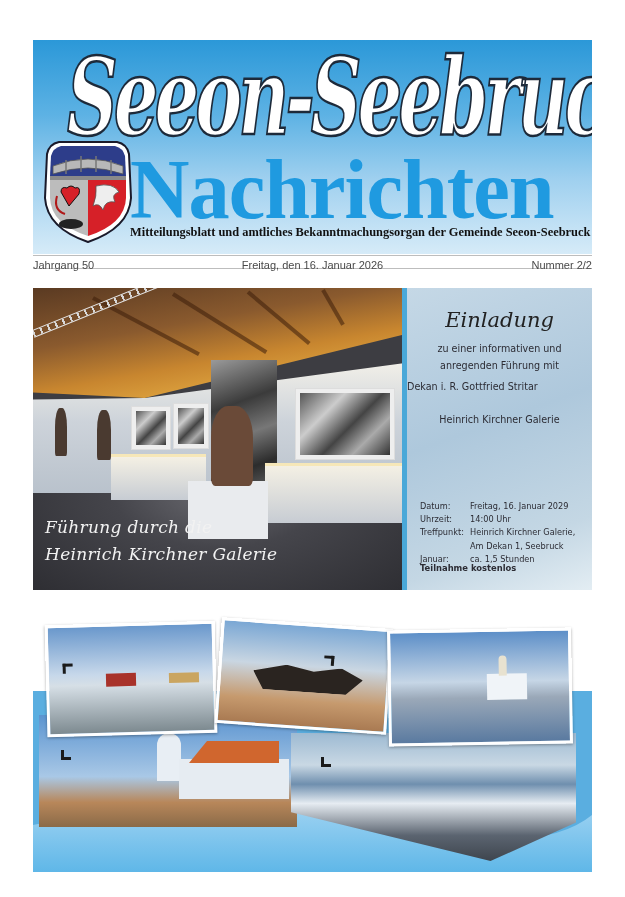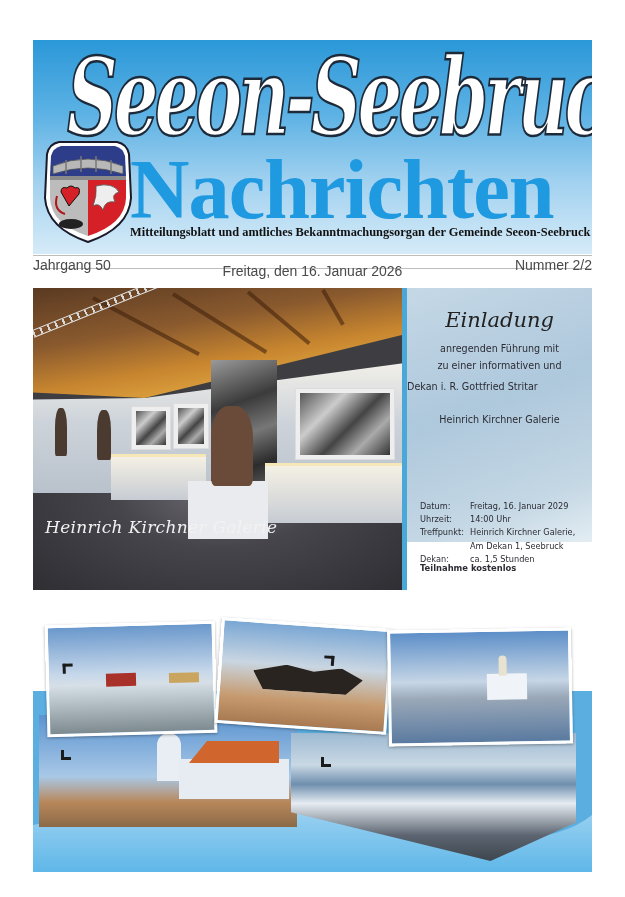--- a/index.html
+++ b/index.html
@@ -34,24 +34,24 @@
   .subtitle div { text-align: right; }
   .subtitle .l2 { padding-right: 98px; }
 
   
   .coat { position: absolute; left: 8px; top: 96px; width: 94px; height: 110px; }
 
   
   .infobar {
     position: absolute; left: 33px; top: 255px; width: 559px; height: 14px;
     border-top: 1.5px solid #bdbdbd; border-bottom: 1.5px solid #bdbdbd;
-    font-size: 14px; color: #4a4a4a; line-height: 16px;
+    font-size: 11px; color: #4a4a4a; line-height: 16px;
   }
   .infobar .left { position: absolute; left: 0; top: 1px; }
-  .infobar .center { position: absolute; left: 0; right: 0; top: 7px; text-align: center; }
+  .infobar .center { position: absolute; left: 0; right: 0; top: 1px; text-align: center; }
   .infobar .right { position: absolute; right: 0; top: 1px; }
 
   
   .feature { position: absolute; left: 33px; top: 288px; width: 559px; height: 302px; overflow: hidden; }
   .gallery-photo { position: absolute; left: 0; top: 0; width: 372px; height: 302px; overflow: hidden; background: #3d3d42; }
   .ceiling {
     position: absolute; left: 0; top: 0; width: 372px; height: 110px;
     background: linear-gradient(170deg, #5a3a22 0%, #8a5a2e 35%, #c8862f 60%, #e0a640 80%, #b47a32 100%);
     clip-path: polygon(0 0, 100% 0, 100% 42%, 30% 100%, 0 95%);
   }
@@ -78,21 +78,21 @@
   .statue { position: absolute; background: #4a3a30; border-radius: 40% 40% 10% 10%; }
   .big-photo { position: absolute; left: 178px; top: 72px; width: 66px; height: 150px;
     background: linear-gradient(160deg,#9a9a9a 0%,#3b3b3b 30%,#777 50%,#2c2c2c 70%,#888 100%); }
   .caption-script {
     position: absolute; left: 12px; top: 226px;
     font-family: "DejaVu Serif", serif; font-style: italic;
     font-size: 17px; line-height: 27px; color: #f2f2f2; letter-spacing: 0.3px;
   }
   .invite-stripe { position: absolute; left: 369px; top: 0; width: 5px; height: 302px; background: #4aa8d8; }
   .invite {
-    position: absolute; left: 374px; top: 0; width: 185px; height: 254px;
+    position: absolute; left: 374px; top: 0; width: 185px; height: 302px;
     background: linear-gradient(160deg, #c5d8e6 0%, #aec8dc 45%, #c4d7e4 80%, #e3edf3 100%);
     color: #2c2c34; font-family: "DejaVu Sans", sans-serif;
   }
   .invite .heading {
     position: absolute; left: 0; right: 0; top: 20px; text-align: center;
     font-family: "DejaVu Serif", serif; font-style: italic; font-size: 21px; color: #222;
   }
   .invite .intro { position: absolute; left: 0; right: 0; top: 52px; text-align: center; font-size: 9.6px; line-height: 17px; }
   .invite .guide { position: absolute; left: 0; right: 0; top: 93px; text-align: left; font-size: 9.6px; }
   .invite .through { position: absolute; left: 0; right: 0; top: 124px; text-align: center; font-size: 9.6px; line-height: 15px; }
@@ -171,31 +171,32 @@
       </div>
 
     <div class="vitrine" style="left:78px;top:166px;width:95px;height:46px;"></div>
     <div class="vitrine" style="left:232px;top:175px;width:140px;height:60px;"></div>
     <div class="pedestal" style="left:155px;top:193px;width:80px;height:58px;"></div>
     <div class="statue" style="left:178px;top:118px;width:42px;height:80px;background:#6a4a38;"></div>
     <div class="statue" style="left:22px;top:120px;width:12px;height:48px;"></div>
     <div class="statue" style="left:64px;top:122px;width:14px;height:50px;"></div>
 
     <div class="caption-script">
+      <div>Führung durch die</div>
       <div>Heinrich Kirchner Galerie</div>
     </div>
   </div>
 
   <div class="invite-stripe"></div>
 
   <div class="invite">
     <div class="heading">Einladung</div>
     <div class="intro">
+      <div>zu einer informativen und</div>
       <div>anregenden Führung mit</div>
-      <div>zu einer informativen und</div>
     </div>
     <div class="guide">Dekan i. R. Gottfried Stritar</div>
     <div class="through">
       <div>Heinrich Kirchner Galerie</div>
     </div>
     <div class="details">
       <div class="row">
         <span class="k">Datum:</span>
         <span class="v">Freitag, 16. Januar 2029</span>
       </div>
@@ -205,21 +206,21 @@
       </div>
       <div class="row">
         <span class="k">Treffpunkt:</span>
         <span class="v">Heinrich Kirchner Galerie,</span>
       </div>
       <div class="row">
         <span class="k"></span>
         <span class="v">Am Dekan 1, Seebruck</span>
       </div>
       <div class="row">
-        <span class="k">Dekan:</span>
+        <span class="k">Januar:</span>
         <span class="v">ca. 1,5 Stunden</span>
       </div>
     </div>
     <div class="free">Teilnahme kostenlos</div>
   </div>
 </section>
 
 <section class="collage">
   <svg class="wave" viewBox="0 0 559 257" preserveAspectRatio="none">
     <defs>

